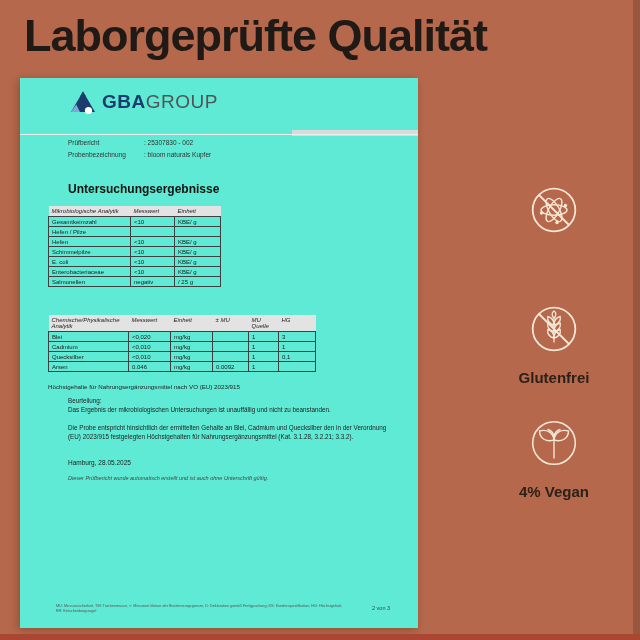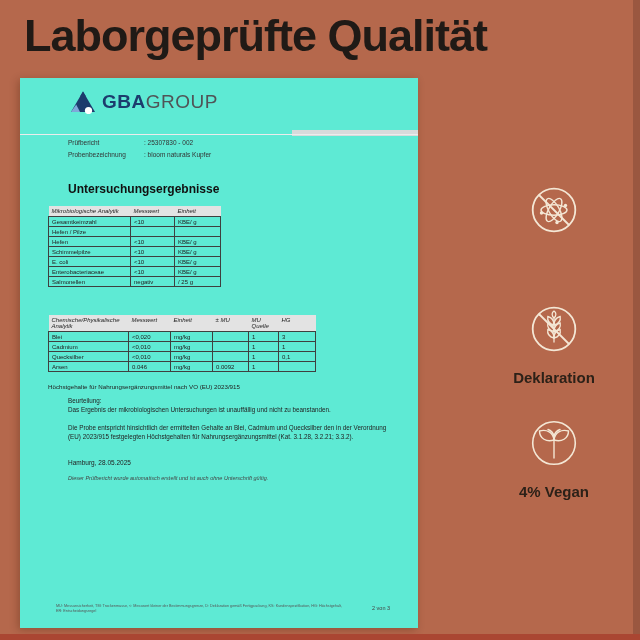--- a/index.html
+++ b/index.html
@@ -279,21 +279,21 @@
           <path d="M24,13 C21.5,11 21.5,7.5 24,6 C26.5,7.5 26.5,11 24,13 Z"></path>
           <path d="M24,20 C20,19 17,16 17.8,11.5 C22,12.5 24,15 24,20 Z"></path>
           <path d="M24,20 C28,19 31,16 30.2,11.5 C26,12.5 24,15 24,20 Z"></path>
           <path d="M24,26.5 C20,25.5 17,22.5 17.8,18 C22,19 24,21.5 24,26.5 Z"></path>
           <path d="M24,26.5 C28,25.5 31,22.5 30.2,18 C26,19 24,21.5 24,26.5 Z"></path>
           <path d="M24,33 C20,32 17,29 17.8,24.5 C22,25.5 24,28 24,33 Z"></path>
           <path d="M24,33 C28,32 31,29 30.2,24.5 C26,25.5 24,28 24,33 Z"></path>
         </g>
         <line x1="9.5" y1="9.5" x2="38.5" y2="38.5"></line>
       </svg>
-      <div class="badge-label">Deklaration</div>
+      <div class="badge-label">Glutenfrei</div>
     </div>
 
     <div class="badge badge-3">
       <svg width="48" height="48" viewBox="0 0 48 48" fill="none" stroke="#f4e7d5" stroke-width="1.6" stroke-linecap="round">
         <circle cx="24" cy="24" r="21.3"></circle>
         <g stroke-width="1.4">
           <line x1="24" y1="39" x2="24" y2="17"></line>
           <path d="M24,21 C16.5,23.5 9.5,19.5 9.5,12 C17,10 23,13.5 24,21 Z"></path>
           <path d="M24,21 C31.5,23.5 38.5,19.5 38.5,12 C31,10 25,13.5 24,21 Z"></path>
           <path d="M24,17 C23,13.5 21,11.5 18,10.5"></path>

